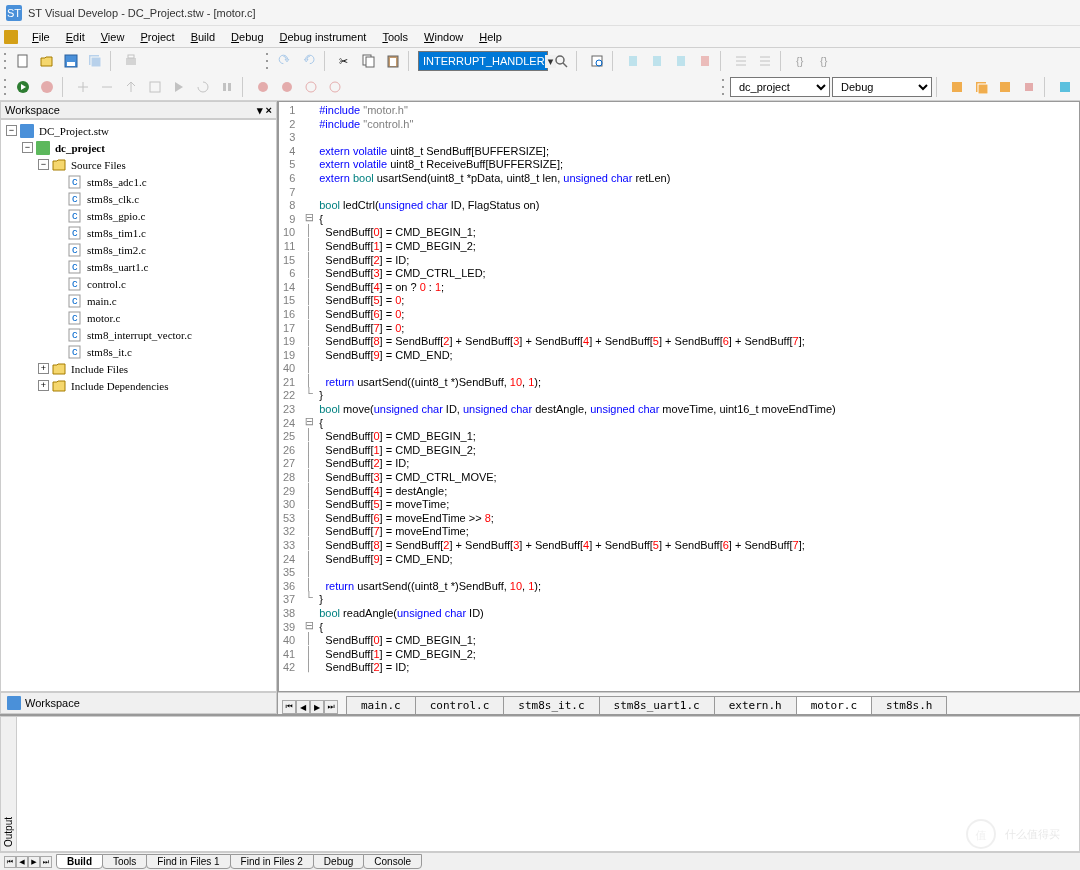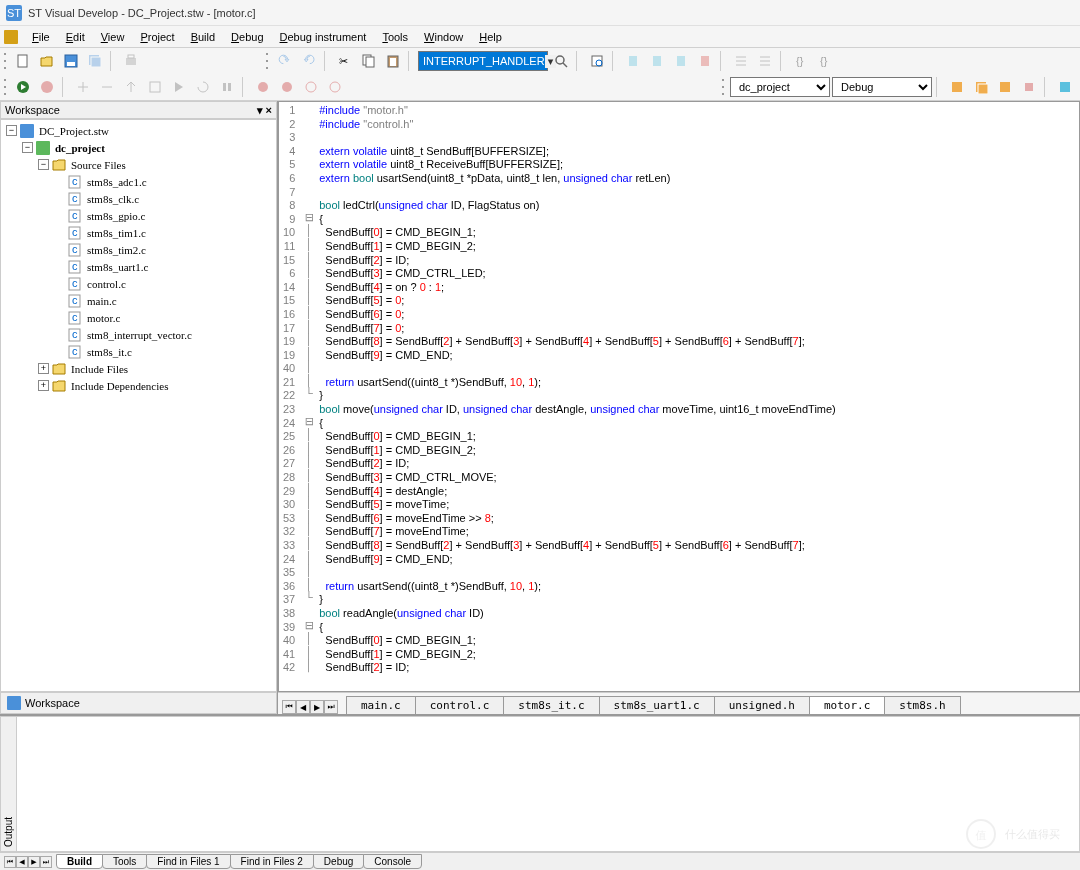--- a/index.html
+++ b/index.html
@@ -588,21 +588,21 @@
         <span>⏮</span>
         <span>◀</span>
         <span>▶</span>
         <span>⏭</span>
       </div>
       <div id="ed-tabs" style="display:flex">
           <div class="ed-tab">main.c</div>
           <div class="ed-tab">control.c</div>
           <div class="ed-tab">stm8s_it.c</div>
           <div class="ed-tab">stm8s_uart1.c</div>
-          <div class="ed-tab">unsigned.h</div>
+          <div class="ed-tab">extern.h</div>
           <div class="ed-tab active">motor.c</div>
           <div class="ed-tab">stm8s.h</div>
         </div>
     </div>
   </div>
 </div>
 
 <div class="bottom-panel">
   <div class="bottom-content">
     <div class="bottom-label">Output</div>

